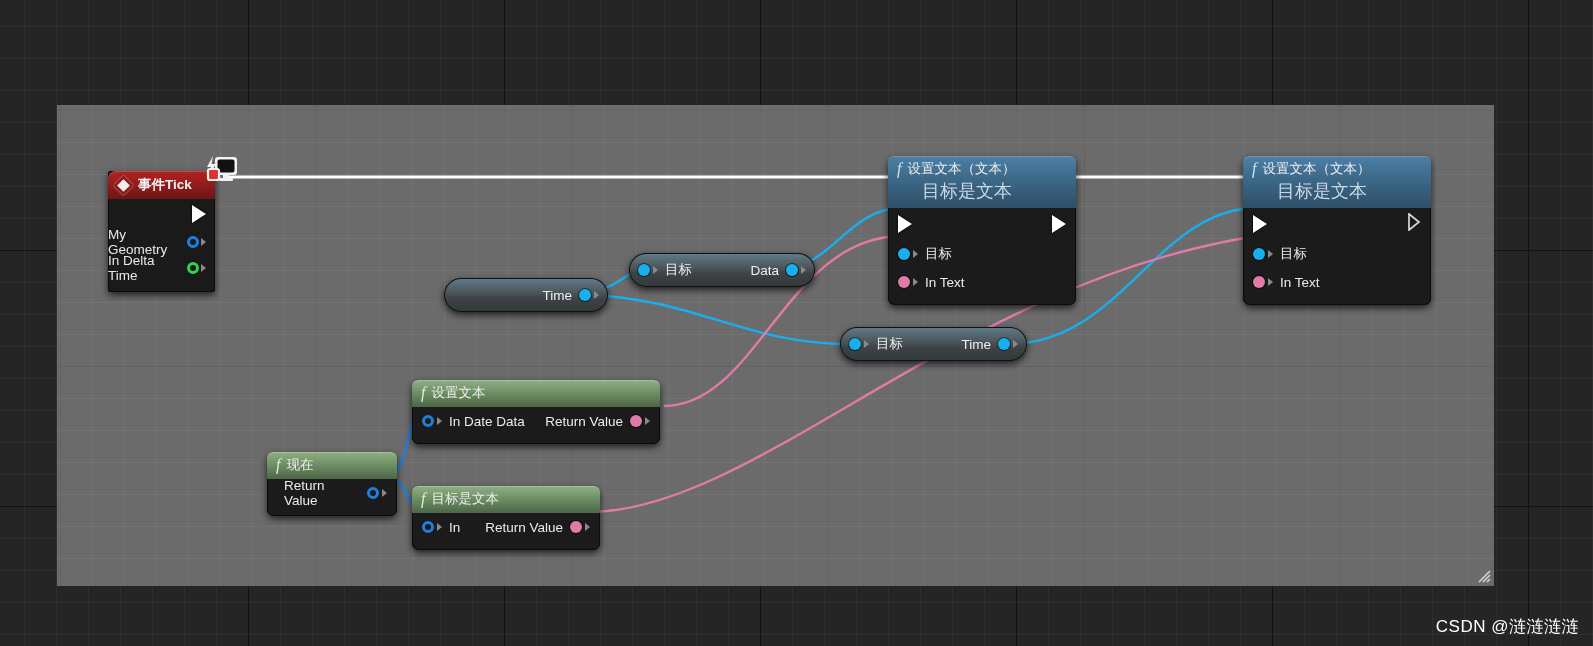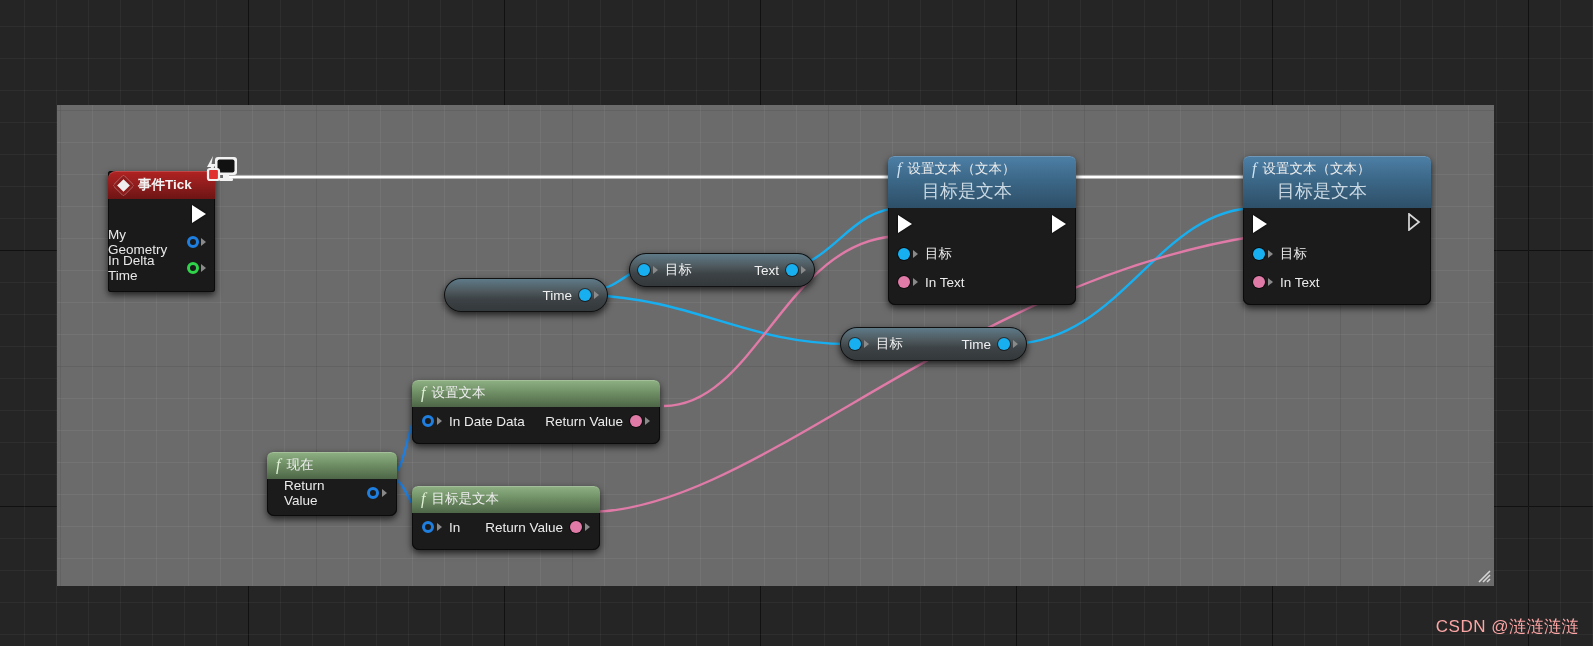--- a/index.html
+++ b/index.html
@@ -133,21 +133,21 @@
   }
   .exec-pin{
     width:0;height:0;border-left:14px solid #fff;
     border-top:9px solid transparent;border-bottom:9px solid transparent;
     filter:drop-shadow(0 0 1px #000);
   }
 
   
   #watermark{
     position:absolute;right:14px;bottom:8px;
-    font-size:17px;color:#fca5a5;letter-spacing:.5px;
+    font-size:17px;color:#ffffff;letter-spacing:.5px;
   }
 </style>
 </head>
 <body>
 
 <div id="outer-grid"></div>
 
 <div id="graph-panel">
 
 
@@ -265,21 +265,21 @@
       <span class="lbl">Time</span>
       <span class="pin pin-obj"></span>
       <span class="pin-arrow"></span>
     </div>
 
     <div class="node var-node" style="left:572px;top:148px;width:168px;">
       <span class="pin pin-obj"></span>
       <span class="pin-arrow"></span>
       <span class="lbl">目标</span>
       <span class="spacer"></span>
-      <span class="lbl">Text</span>
+      <span class="lbl">Data</span>
       <span class="pin pin-obj"></span>
       <span class="pin-arrow"></span>
     </div>
 
     <div class="node var-node" style="left:783px;top:222px;width:169px;">
       <span class="pin pin-obj"></span>
       <span class="pin-arrow"></span>
       <span class="lbl">目标</span>
       <span class="spacer"></span>
       <span class="lbl">Time</span>

